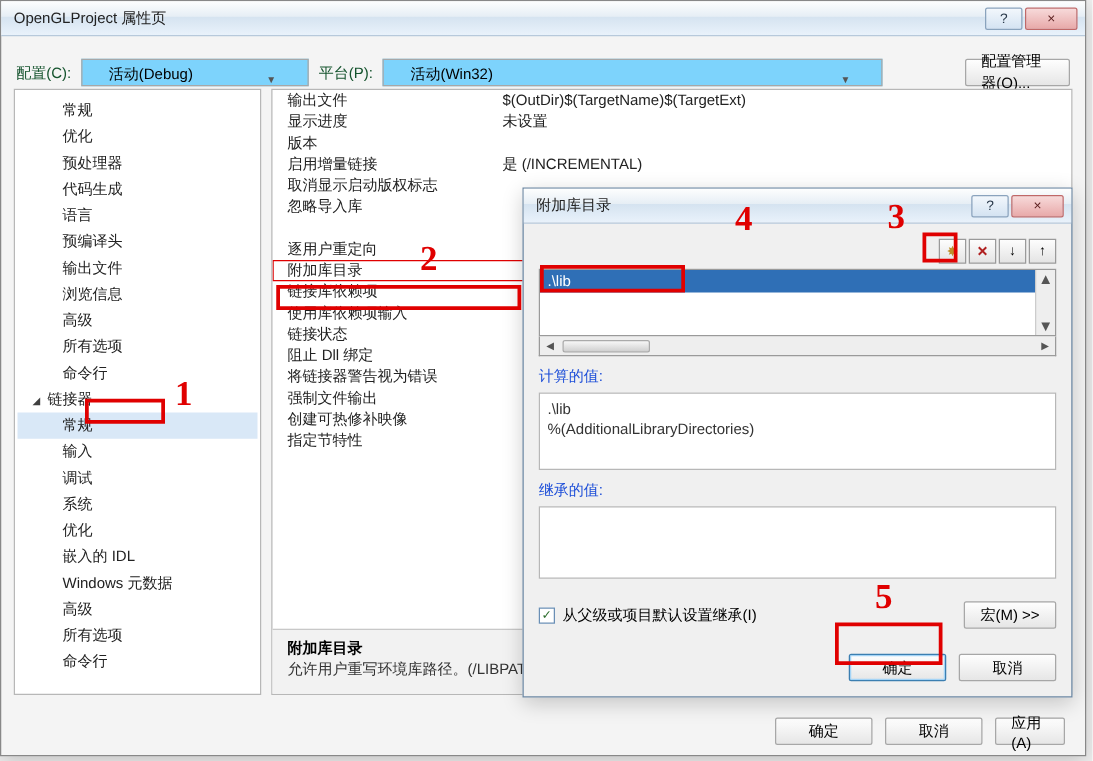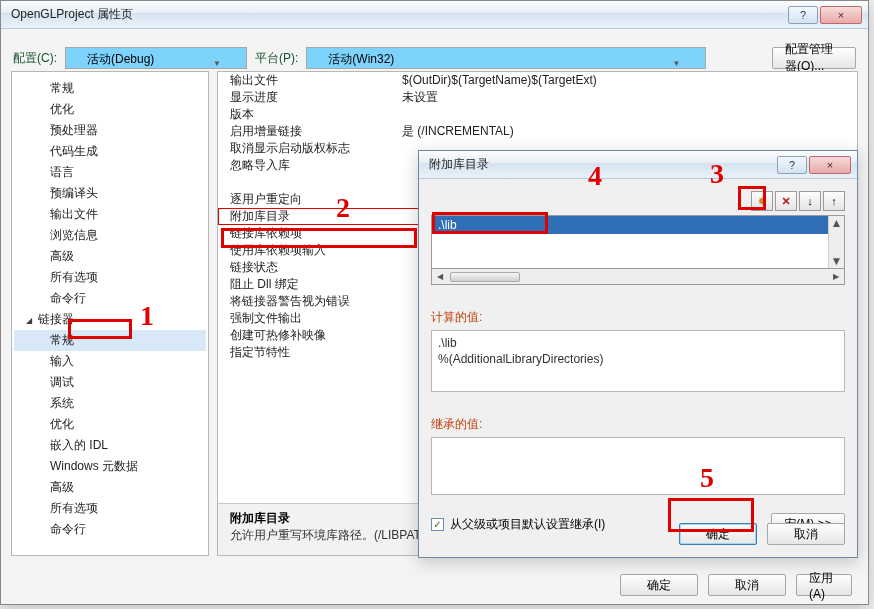--- a/index.html
+++ b/index.html
@@ -53,21 +53,21 @@
 .iconbtn { width: 22px; height: 20px; border: 1px solid #9a9a9a; background: linear-gradient(#fdfdfd,#e4e4e4); display:flex; align-items:center; justify-content:center; font-size:11px; cursor:pointer; }
 .iconbtn.new { color: #bd8f2b; }
 .iconbtn.del { color: #b02020; font-weight: bold; }
 .listbox { margin-top: 4px; height: 54px; border: 1px solid #9a9a9a; background: #fff; overflow:hidden; position:relative; }
 .listbox .row { height: 18px; line-height: 18px; padding: 0 6px; }
 .listbox .row.sel { background: #2f6fb6; color: #fff; }
 .listbox .vscroll { position:absolute; right:0; top:0; bottom:0; width:16px; background:#eee; border-left:1px solid #ccc; display:flex; flex-direction:column; justify-content:space-between; align-items:center; font-size:8px; color:#555; }
 .hscroll { height:16px; border:1px solid #9a9a9a; border-top:none; background:#eee; display:flex; align-items:center; }
 .hscroll .arr { width:16px; text-align:center; font-size:8px; color:#555; }
 .hscroll .thumb { height:10px; background:linear-gradient(#f7f7f7,#d0d0d0); border:1px solid #aaa; border-radius:2px; width:70px; margin-left:2px; }
-.sect-lbl { margin-top: 24px; color: #c2410c; }
+.sect-lbl { margin-top: 8px; color: #1d4ed8; }
 .ro-box { margin-top:4px; height:62px; border:1px solid #b7b7b7; background:#fff; padding:4px 6px; line-height:16px; color:#333; }
 .inherit-row { margin-top: 18px; display:flex; align-items:center; gap:6px; }
 .inherit-row .chk { width:13px; height:13px; border:1px solid #6a8fb5; background:#fff; display:flex; align-items:center; justify-content:center; font-size:10px; color:#2a6b2a; }
 .dlg-footer { position:absolute; bottom:12px; right:12px; display:flex; gap:10px; align-items:center; }
 
 
 .anno { position: absolute; pointer-events: none; z-index: 50; }
 .redbox { border: 3px solid #e00000; }
 .rednum { color: #e00000; font-size: 28px; font-weight: bold; font-family: "Comic Sans MS", cursive; }
 </style>

